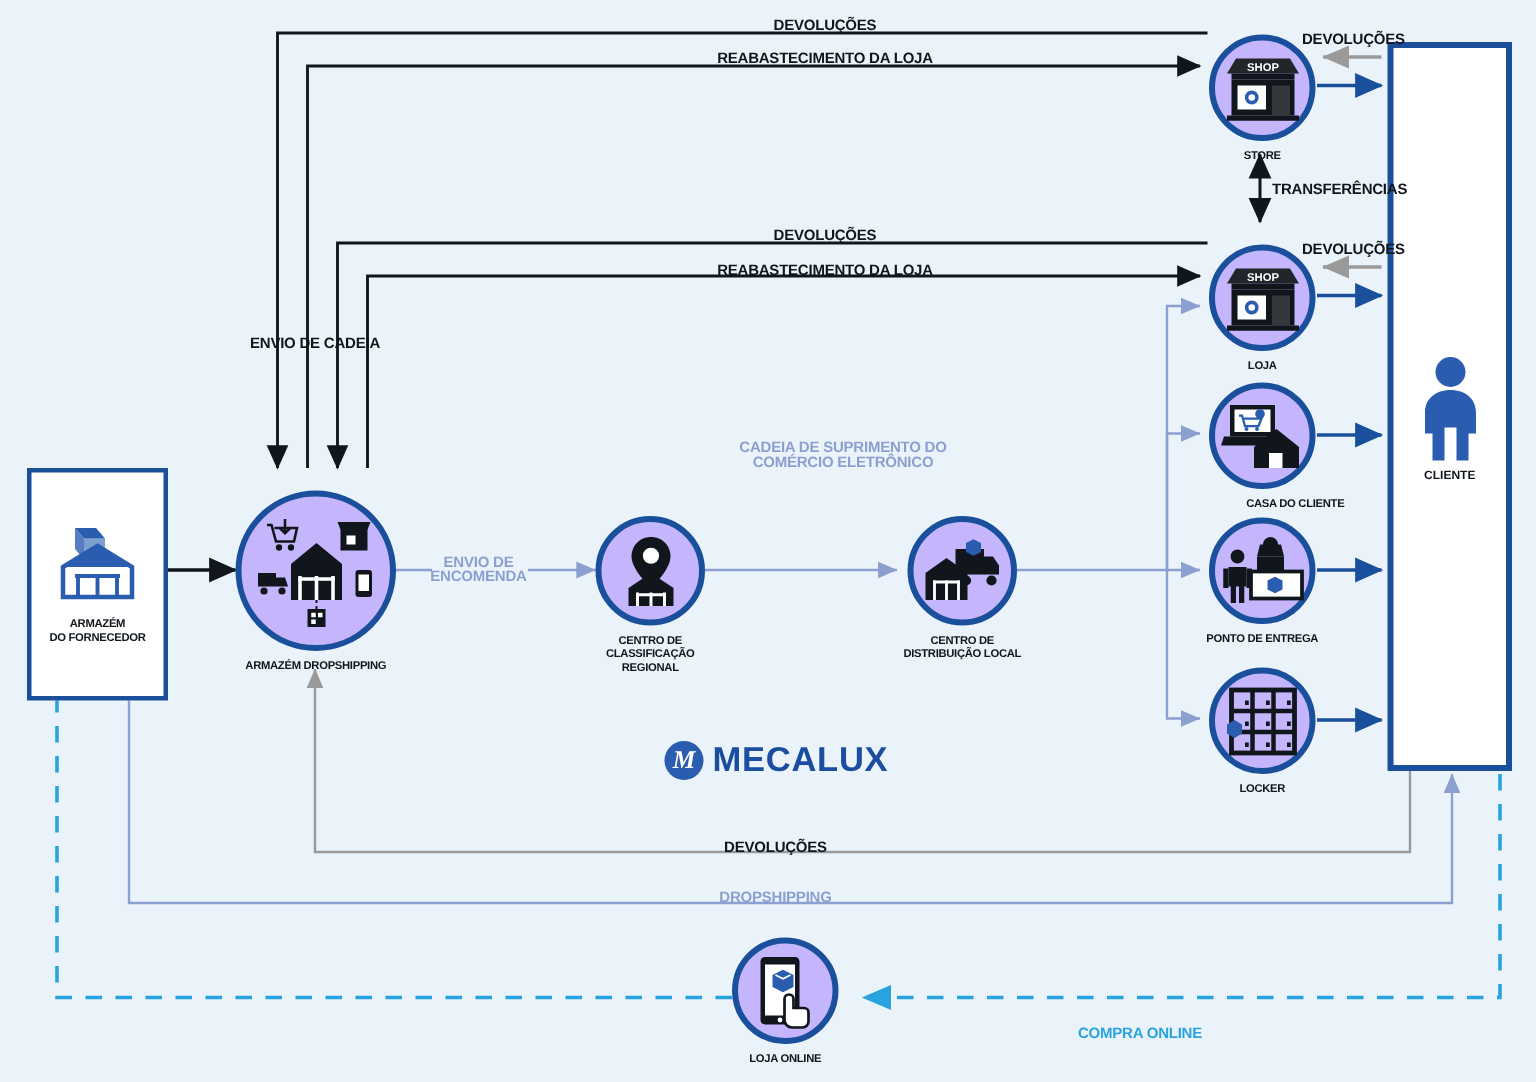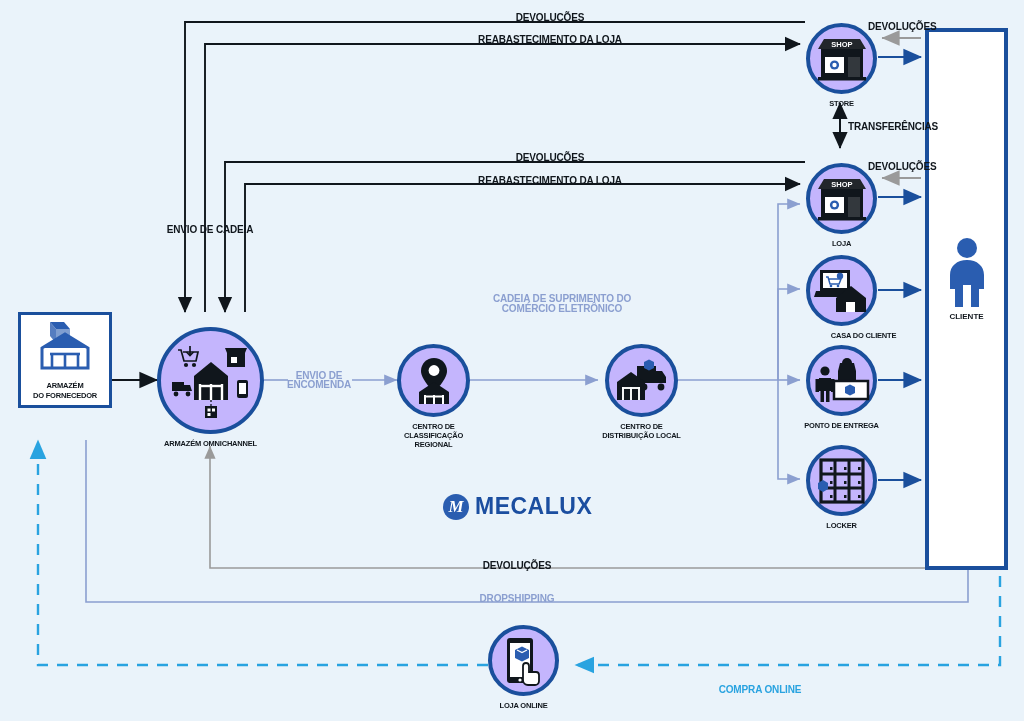--- a/index.html
+++ b/index.html
@@ -152,21 +152,21 @@
       <path d="M86,440 L86,602 L968,602 L968,516" fill="none" stroke="#8b9fd0" stroke-width="1.6" marker-end="url(#ah-blu)"></path>
     </g>
 
     <g>
       <path d="M1000,516 L1000,665 L575,665" fill="none" stroke="#29a3e0" stroke-width="2.4" stroke-dasharray="11 9" marker-end="url(#ah-cyan)"></path>
       <path d="M488,665 L38,665 L38,440" fill="none" stroke="#29a3e0" stroke-width="2.4" stroke-dasharray="11 9" marker-end="url(#ah-cyan)"></path>
     </g>
   </svg>
 
   <div class="node" style="left:18px;top:312px;">
-    <div class="sq" style="width:94px;height:96px;">
+    <div class="sq" style="width:94px;height:155px;">
       <svg width="62" height="52" viewBox="0 0 62 52">
         <g fill="#2a5db0">
           <path d="M16,2 L30,2 L36,9 L22,9 z"></path>
           <path d="M16,2 L22,9 L22,23 L16,16 z" opacity="0.8"></path>
           <path d="M22,9 L36,9 L36,23 L22,23 z" opacity="0.6"></path>
         </g>
         <path d="M8,28 L31,14 L54,28 L54,48 L8,48 z" fill="none" stroke="#2a5db0" stroke-width="3"></path>
         <path d="M8,28 L31,14 L54,28" fill="#2a5db0"></path>
         <g stroke="#2a5db0" stroke-width="2.6">
           <line x1="18" y1="34" x2="18" y2="48"></line>
@@ -219,21 +219,21 @@
 
         <g fill="#10161c">
           <rect x="35" y="64" width="12" height="12"></rect>
           <rect x="37.5" y="66.5" width="3" height="3" fill="#fff"></rect>
           <rect x="42" y="66.5" width="3" height="3" fill="#fff"></rect>
           <rect x="37.5" y="71" width="3" height="3" fill="#fff"></rect>
         </g>
         <line x1="41" y1="58" x2="41" y2="64" stroke="#10161c" stroke-width="1.3" stroke-dasharray="2 2"></line>
       </svg>
     </div>
-    <div class="nlabel" style="top:112px;">ARMAZÉM OMNICHANNEL</div>
+    <div class="nlabel" style="top:112px;">ARMAZÉM DROPSHIPPING</div>
   </div>
 
   <div class="node" style="left:397px;top:344px;">
     <div class="circ" style="width:73px;height:73px;">
       <svg width="50" height="50" viewBox="0 0 50 50">
         <path d="M25,2 C17.5,2 12,7.8 12,15 C12,24 25,36 25,36 C25,36 38,24 38,15 C38,7.8 32.5,2 25,2 z" fill="#10161c"></path>
         <circle cx="25" cy="14.5" r="5.4" fill="#ffffff"></circle>
         <path d="M10,36 L25,26 L40,36 L40,48 L10,48 z" fill="#10161c"></path>
         <g stroke="#ffffff" stroke-width="2" fill="none">
           <line x1="16" y1="39" x2="16" y2="48"></line>
@@ -388,21 +388,21 @@
         <path d="M14,14 L21,10.5 L28,14 L28,22 L21,25.5 L14,22 z" fill="#2a5db0"></path>
         <path d="M16,14 L21,16.5 L26,14" fill="none" stroke="#ffffff" stroke-width="1.2"></path>
 
         <path d="M22,44 L22,30 a3,3 0 0 1 6,0 L28,36 L35,36 a3,3 0 0 1 3,3 L38,45 a4,4 0 0 1 -4,4 L27,49 a5,5 0 0 1 -5,-5 z" fill="#ffffff" stroke="#10161c" stroke-width="1.8"></path>
       </svg>
     </div>
     <div class="nlabel" style="top:76px;">LOJA ONLINE</div>
   </div>
 
   <div class="node" style="left:925px;top:28px;">
-    <div style="width:83px;height:542px;background:#ffffff;border:4px solid #1a4f9c;box-sizing:border-box;position:relative;">
+    <div style="width:83px;height:486px;background:#ffffff;border:4px solid #1a4f9c;box-sizing:border-box;position:relative;">
       <svg width="52" height="72" viewBox="0 0 52 72" style="position:absolute;left:50%;top:205px;transform:translateX(-50%);">
         <circle cx="26" cy="11" r="10" fill="#2a5db0"></circle>
         <path d="M26,23 C16,23 9,29 9,38 L9,52 L14,52 L14,70 L22,70 L22,48 L30,48 L30,70 L38,70 L38,52 L43,52 L43,38 C43,29 36,23 26,23 z" fill="#2a5db0"></path>
       </svg>
       <div class="custlabel" style="top:280px;">CLIENTE</div>
     </div>
   </div>
 
   <div class="elabel dark" style="left:490px;top:13px;width:120px;">DEVOLUÇÕES</div>
   <div class="elabel dark" style="left:455px;top:35px;width:190px;">REABASTECIMENTO DA LOJA</div>

